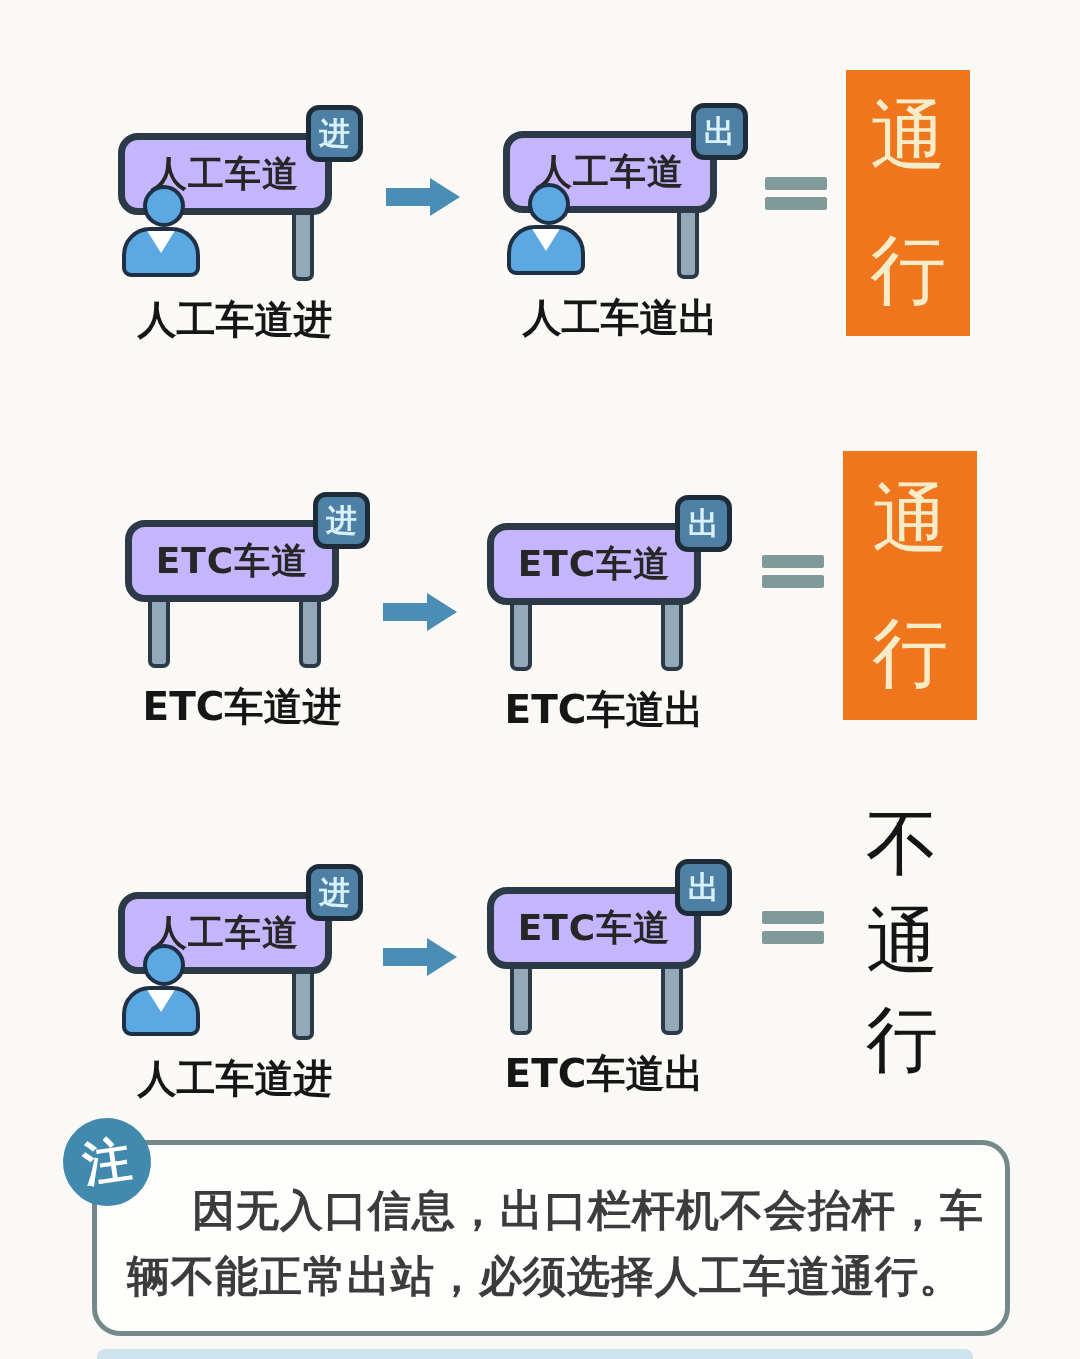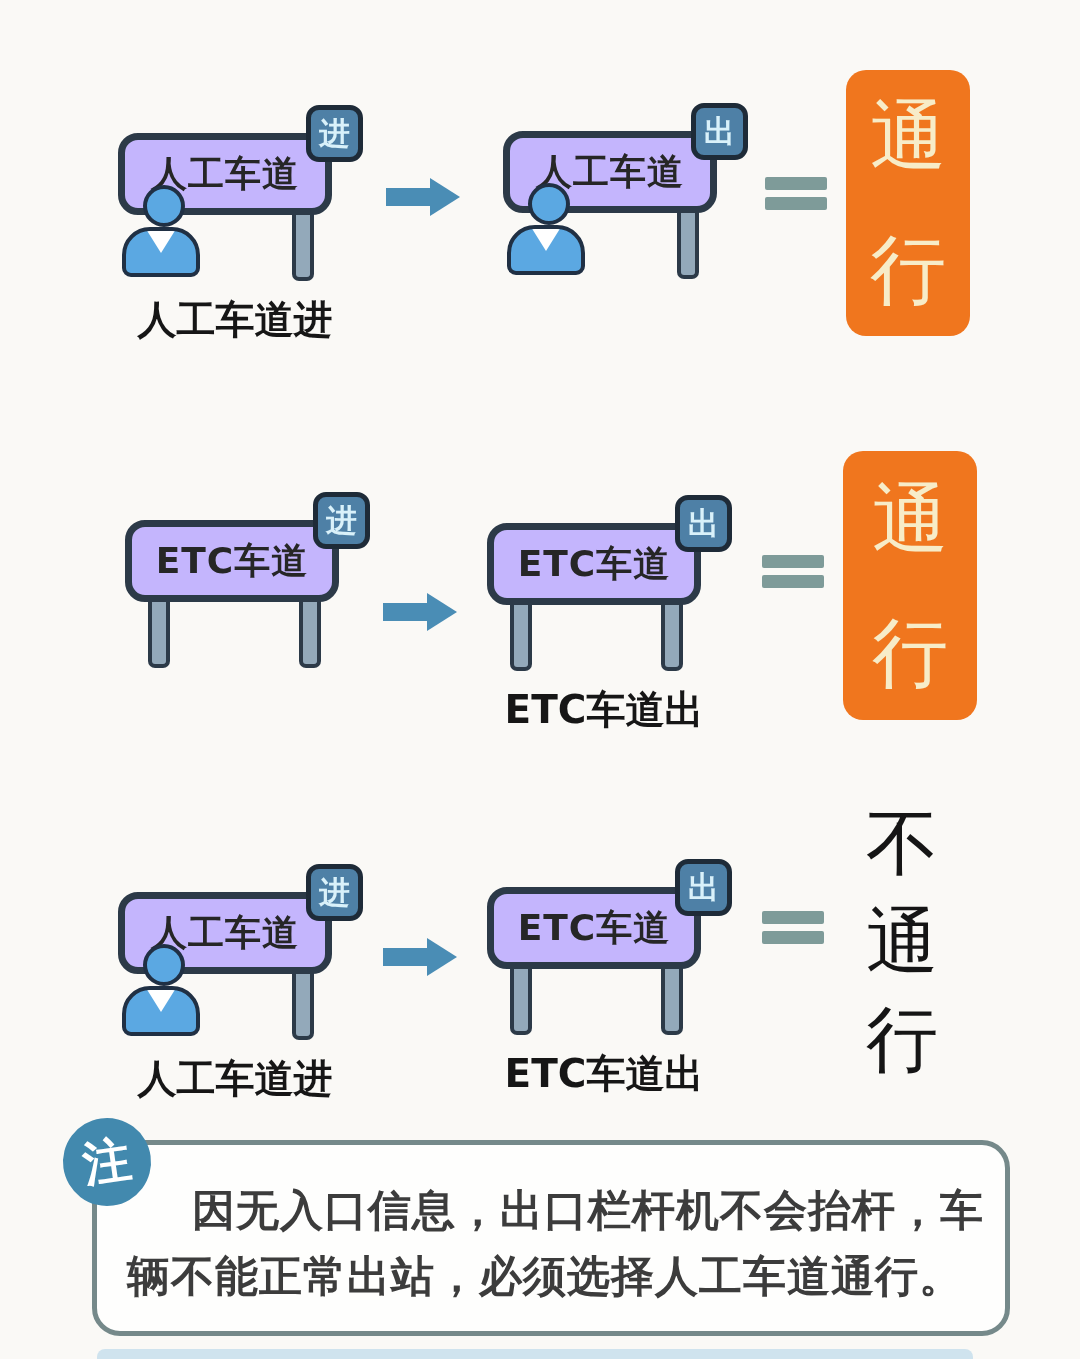--- a/index.html
+++ b/index.html
@@ -38,21 +38,21 @@
                 border-left:30px solid var(--arrow_fill,#4a8db5);}
 
   
   .equals{position:absolute;width:62px;height:34px;}
   .equals .bar{position:absolute;left:0;width:62px;height:13px;background:var(--equals_fill,#7e9b99);border-radius:2px;}
   .equals .b1{top:0;}
   .equals .b2{top:20px;}
 
   
   .result-box{position:absolute;background:var(--pass_bg,#f0761e);
-              display:flex;align-items:center;justify-content:center;border-radius:20px;}
+              display:flex;align-items:center;justify-content:center;}
   .vtext{display:block;width:1em;word-break:break-all;text-align:center;}
   .result-box .vtext{font-size:76px;line-height:134px;color:var(--pass_text,#f7ecc8);font-weight:400;}
   #result-1{left:846px;top:70px;width:124px;height:266px;}
   #result-2{left:843px;top:451px;width:134px;height:269px;}
   .nopass{position:absolute;left:866px;top:794px;width:84px;}
   .nopass .vtext{font-size:72px;line-height:98px;color:#151515;font-weight:400;}
 
   
   .note-box{position:absolute;left:92px;top:1140px;width:908px;height:186px;background:#fefefd;
             border:5px solid var(--note_border,#75898a);border-radius:28px;z-index:1;}
@@ -98,38 +98,40 @@
       <span class="board-text">人工车道</span>
     </div>
     <div class="badge">出</div>
     <div class="leg leg-r"></div>
     <div class="person">
       <div class="head"></div>
       <div class="torso">
           <div class="collar"></div>
         </div>
     </div>
+    <div class="sign-label">人工车道出</div>
   </div>
 
   <div class="equals" style="left:765px;top:177px">
     <div class="bar b1"></div>
       <div class="bar b2"></div>
   </div>
 
   <div class="result-box" id="result-1">
     <span class="vtext">通行</span>
   </div>
 
   <div class="sign-group" style="left:107px;top:482px">
     <div class="board">
       <span class="board-text">ETC车道</span>
     </div>
     <div class="badge">进</div>
     <div class="leg leg-l"></div>
     <div class="leg leg-r"></div>
+    <div class="sign-label">ETC车道进</div>
   </div>
 
   <div class="arrow" style="left:383px;top:593px">
     <div class="shaft"></div>
       <div class="ahead"></div>
   </div>
 
   <div class="sign-group" style="left:469px;top:485px">
     <div class="board">
       <span class="board-text">ETC车道</span>

